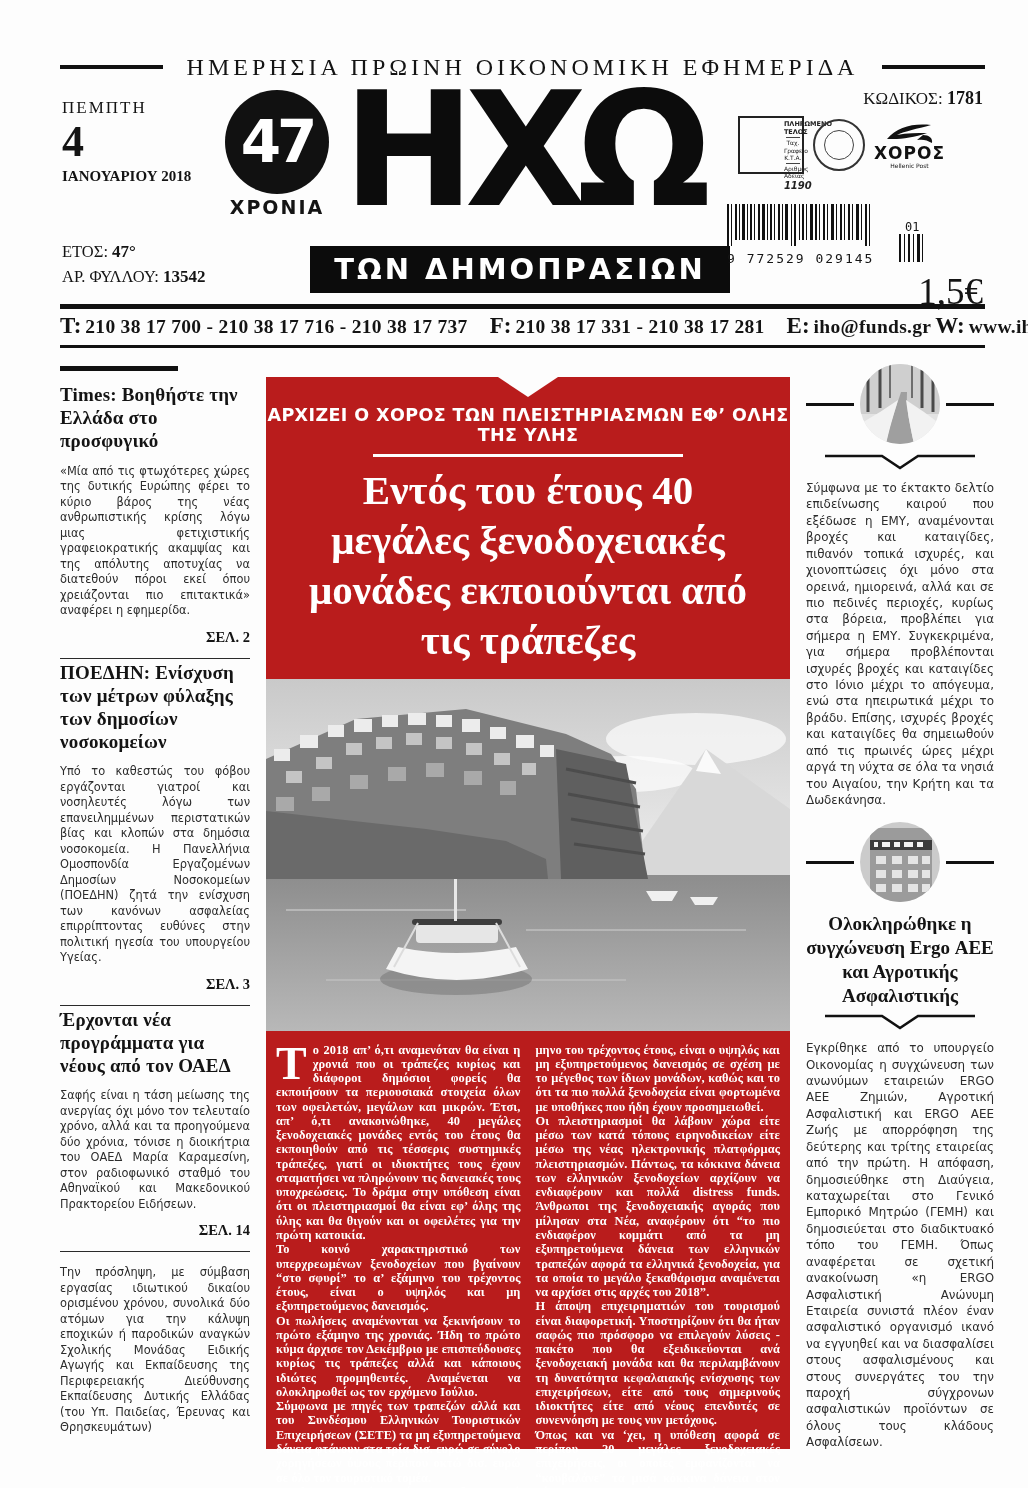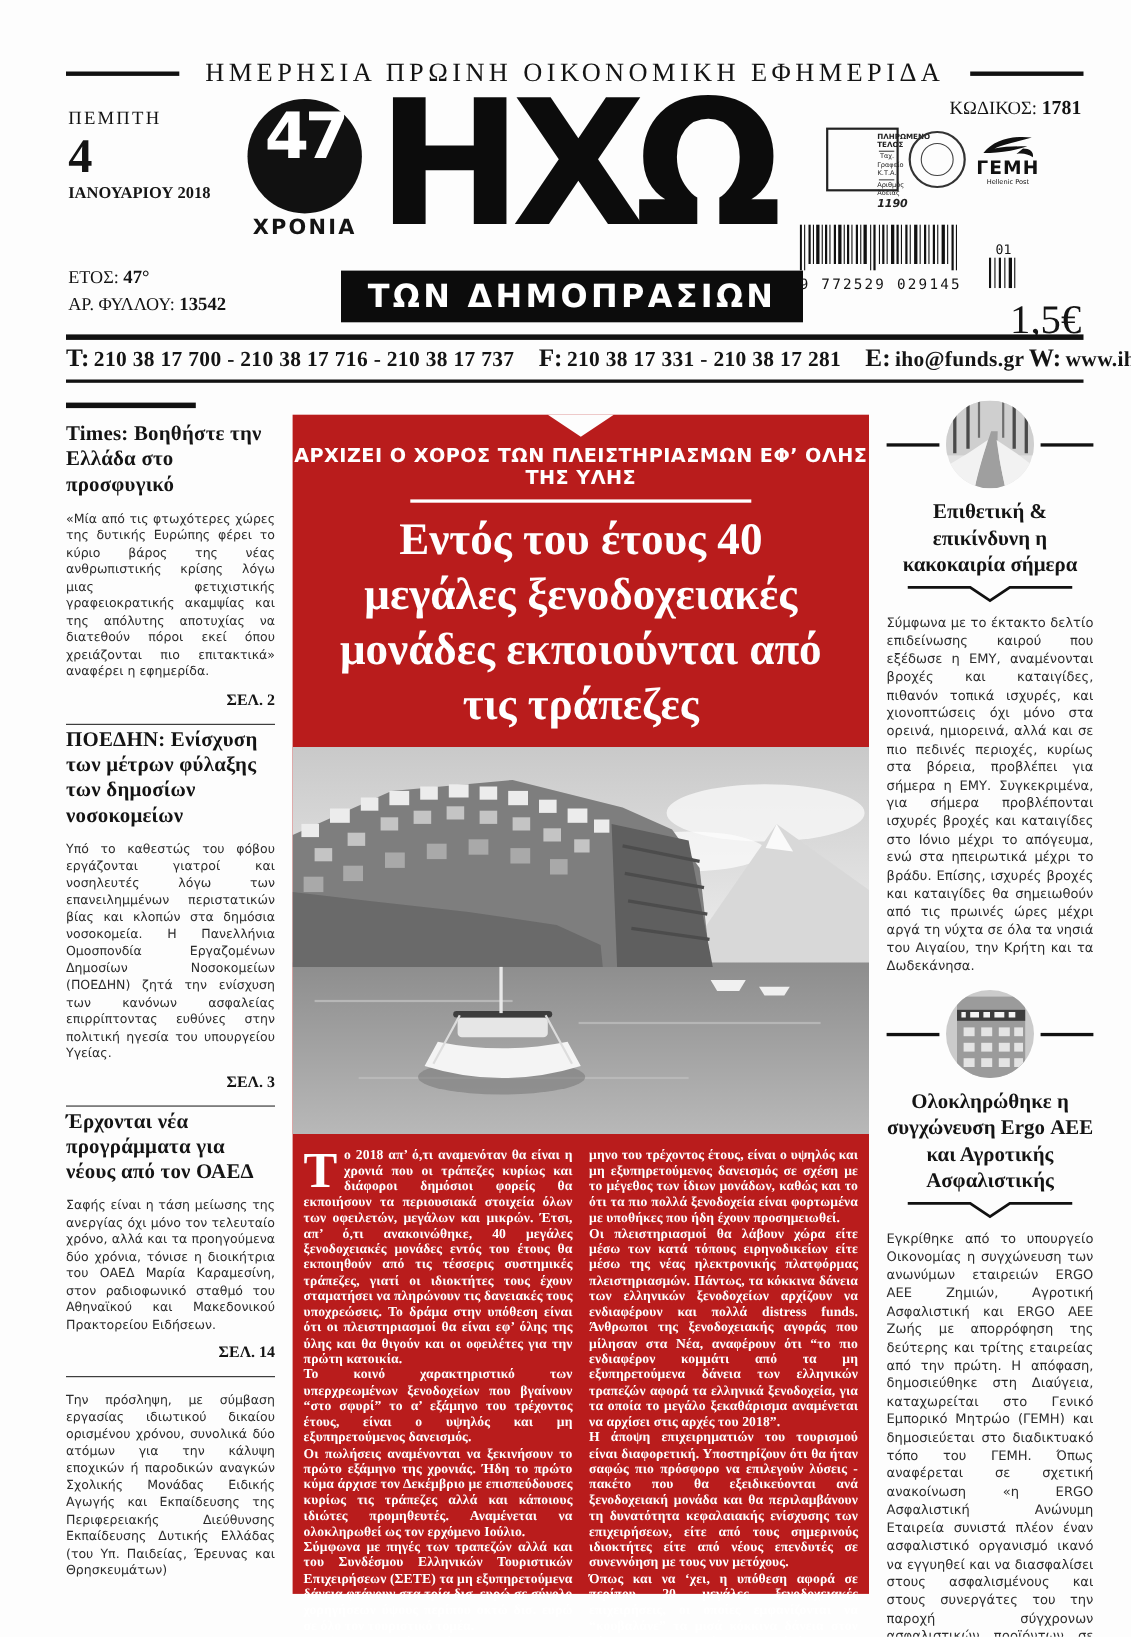--- a/index.html
+++ b/index.html
@@ -19,21 +19,21 @@
   .masthead { position: relative; height: 222px; }
   .date-block { position: absolute; left: 2px; top: 16px; }
   .day-name { font-size: 17px; letter-spacing: 2px; }
   .day-num { font-size: 44px; font-weight: bold; line-height: 1; margin-top: 2px; }
   .month-year { font-size: 15px; font-weight: bold; margin-top: 4px; }
   .etos-block { position: absolute; left: 2px; top: 158px; font-size: 16.5px; line-height: 1.45; }
   .etos-block b { font-size: 17px; }
 
   .logo47 { position: absolute; left: 158px; top: 8px; width: 118px; text-align: center; }
   .logo47 .circ { width: 104px; height: 104px; background: #111; border-radius: 50%;
-    color: #fff; display: flex; align-items: flex-start; justify-content: center; margin: 0 auto;
+    color: #fff; display: flex; align-items: center; justify-content: center; margin: 0 auto;
     font-family: "DejaVu Sans", sans-serif; font-weight: bold; font-size: 58px; letter-spacing: -4px; }
   .logo47 .yrs { font-family: "DejaVu Sans", sans-serif; font-weight: bold; font-size: 19px;
     letter-spacing: 2px; margin-top: 2px; }
 
   .logo-main { position: absolute; left: 262px; top: -28px; width: 400px; text-align: center;
     font-family: "DejaVu Sans", sans-serif; font-weight: bold; font-size: 158px;
     letter-spacing: -10px; line-height: 1.22; color: #0c0c0c; }
   .logo-sub { position: absolute; left: 250px; top: 164px; width: 420px; background: #0c0c0c;
     color: #fff; text-align: center; font-family: "DejaVu Sans", sans-serif; font-weight: bold;
     font-size: 29px; letter-spacing: 3px; padding: 6px 0 7px; }
@@ -157,21 +157,21 @@
         <div class="num">1190</div>
       </div>
       <div class="roundstamp">
         <div class="inner"></div>
       </div>
       <div class="elta">
         <svg class="wing" width="52" height="24" viewBox="0 0 52 24">
           <path d="M4 18 C14 6 30 2 48 4 C34 8 22 10 14 14 C24 12 34 12 44 12 C32 16 20 18 10 18 Z" fill="#111"></path>
           <path d="M40 14 C46 14 50 17 49 22 C44 19 40 18 34 19 Z" fill="#111"></path>
         </svg>
-        <div class="nm">ΓΕΜΗ</div>
+        <div class="nm">ΧΟΡΟΣ</div>
         <div class="sb">Hellenic Post</div>
       </div>
     </div>
 
     <div class="barcode-block">
       <div class="barcode">
         <svg width="152" height="42" viewBox="0 0 152 42">
           <g fill="#111">
             <rect x="0" y="0" width="2" height="42"></rect>
               <rect x="4" y="0" width="1" height="42"></rect>
@@ -387,21 +387,20 @@
               <g stroke="#6e6e6e" stroke-width="2">
                 <line x1="30" y1="0" x2="30" y2="34"></line>
                   <line x1="52" y1="0" x2="52" y2="34"></line>
               </g>
               <path d="M26 80 C30 58 36 44 41 28 L47 28 C46 46 50 60 54 80 Z" fill="#9f9f9f"></path>
               <path d="M0 80 L26 80 C30 62 34 50 38 36 L20 48 L0 60 Z" fill="#f2f2f2"></path>
               <path d="M80 80 L54 80 C50 62 48 50 46 36 L64 48 L80 60 Z" fill="#f2f2f2"></path>
             </svg>
           </div>
         </div>
-        <h3>Επιθετική &amp; επικίνδυνη η κακοκαιρία σήμερα</h3>
         <svg class="chev" width="150" height="16" viewBox="0 0 150 16">
           <path d="M0 2 H57 L75 14 L93 2 H150" stroke="#111" stroke-width="2.6" fill="none"></path>
         </svg>
         <p class="body">Σύμφωνα με το έκτακτο δελτίο επιδείνωσης καιρού που εξέδωσε η ΕΜΥ, αναμένονται βροχές και καταιγίδες, πιθανόν τοπικά ισχυρές, και χιονοπτώσεις όχι μόνο στα ορεινά, ημιορεινά, αλλά και σε πιο πεδινές περιοχές, κυρίως στα βόρεια, προβλέπει για σήμερα η ΕΜΥ. Συγκεκριμένα, για σήμερα προβλέπονται ισχυρές βροχές και καταιγίδες στο Ιόνιο μέχρι το απόγευμα, ενώ στα ηπειρωτικά μέχρι το βράδυ. Επίσης, ισχυρές βροχές και καταιγίδες θα σημειωθούν από τις πρωινές ώρες μέχρι αργά τη νύχτα σε όλα τα νησιά του Αιγαίου, την Κρήτη και τα Δωδεκάνησα.</p>
       </div>
 
       <div class="rart">
         <div class="circ-sep">
           <div class="circ">
             <svg viewBox="0 0 80 80">

